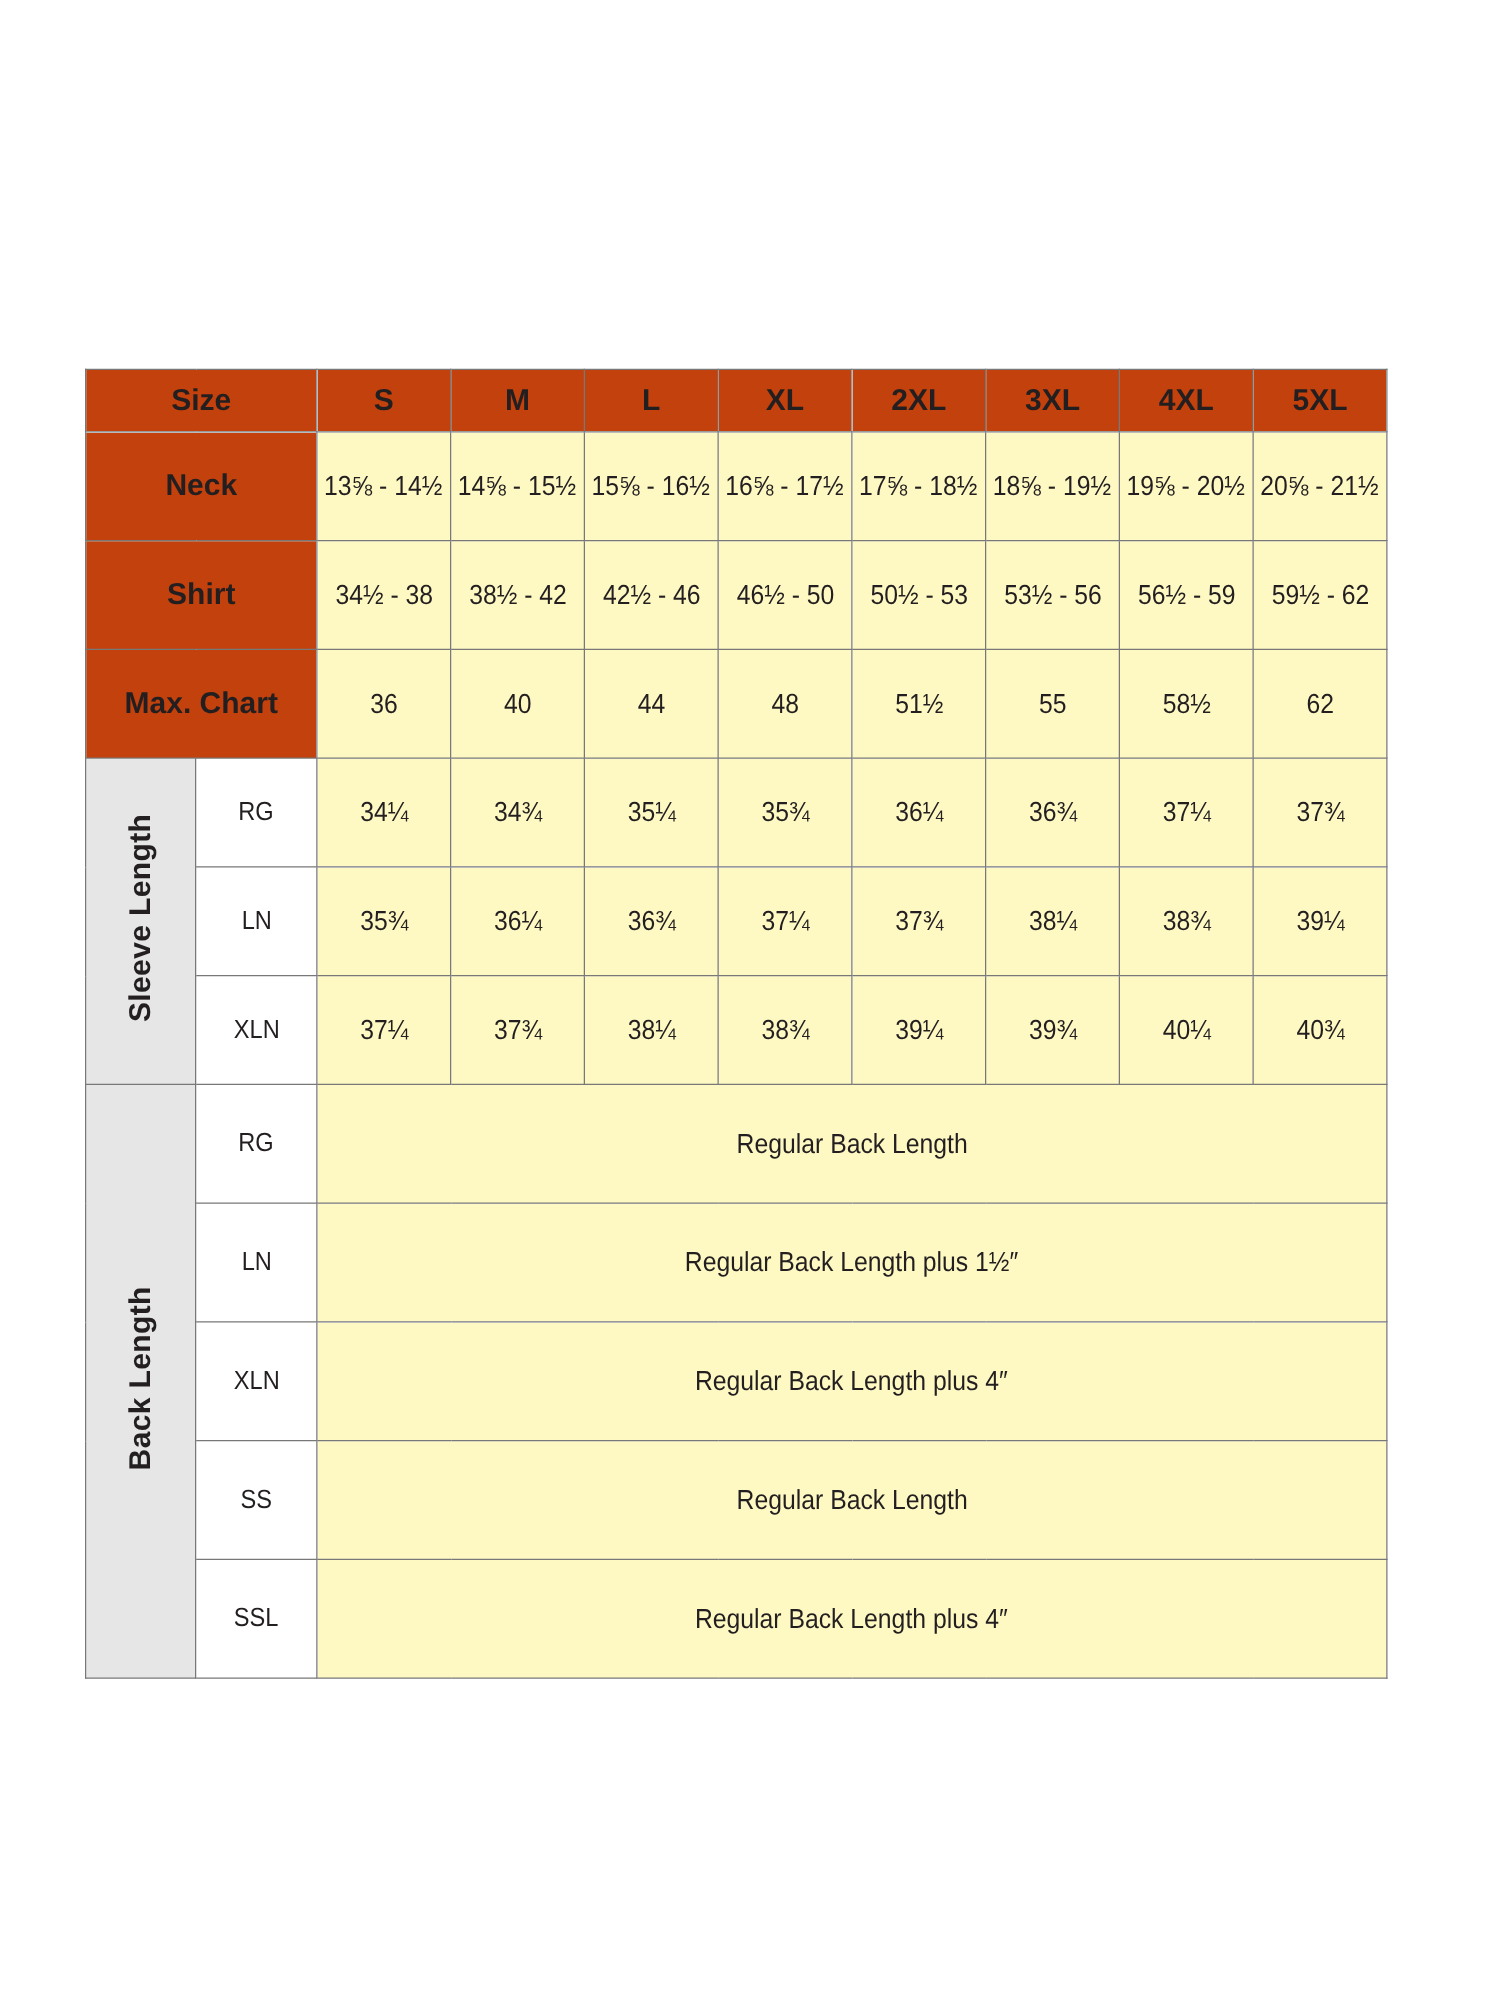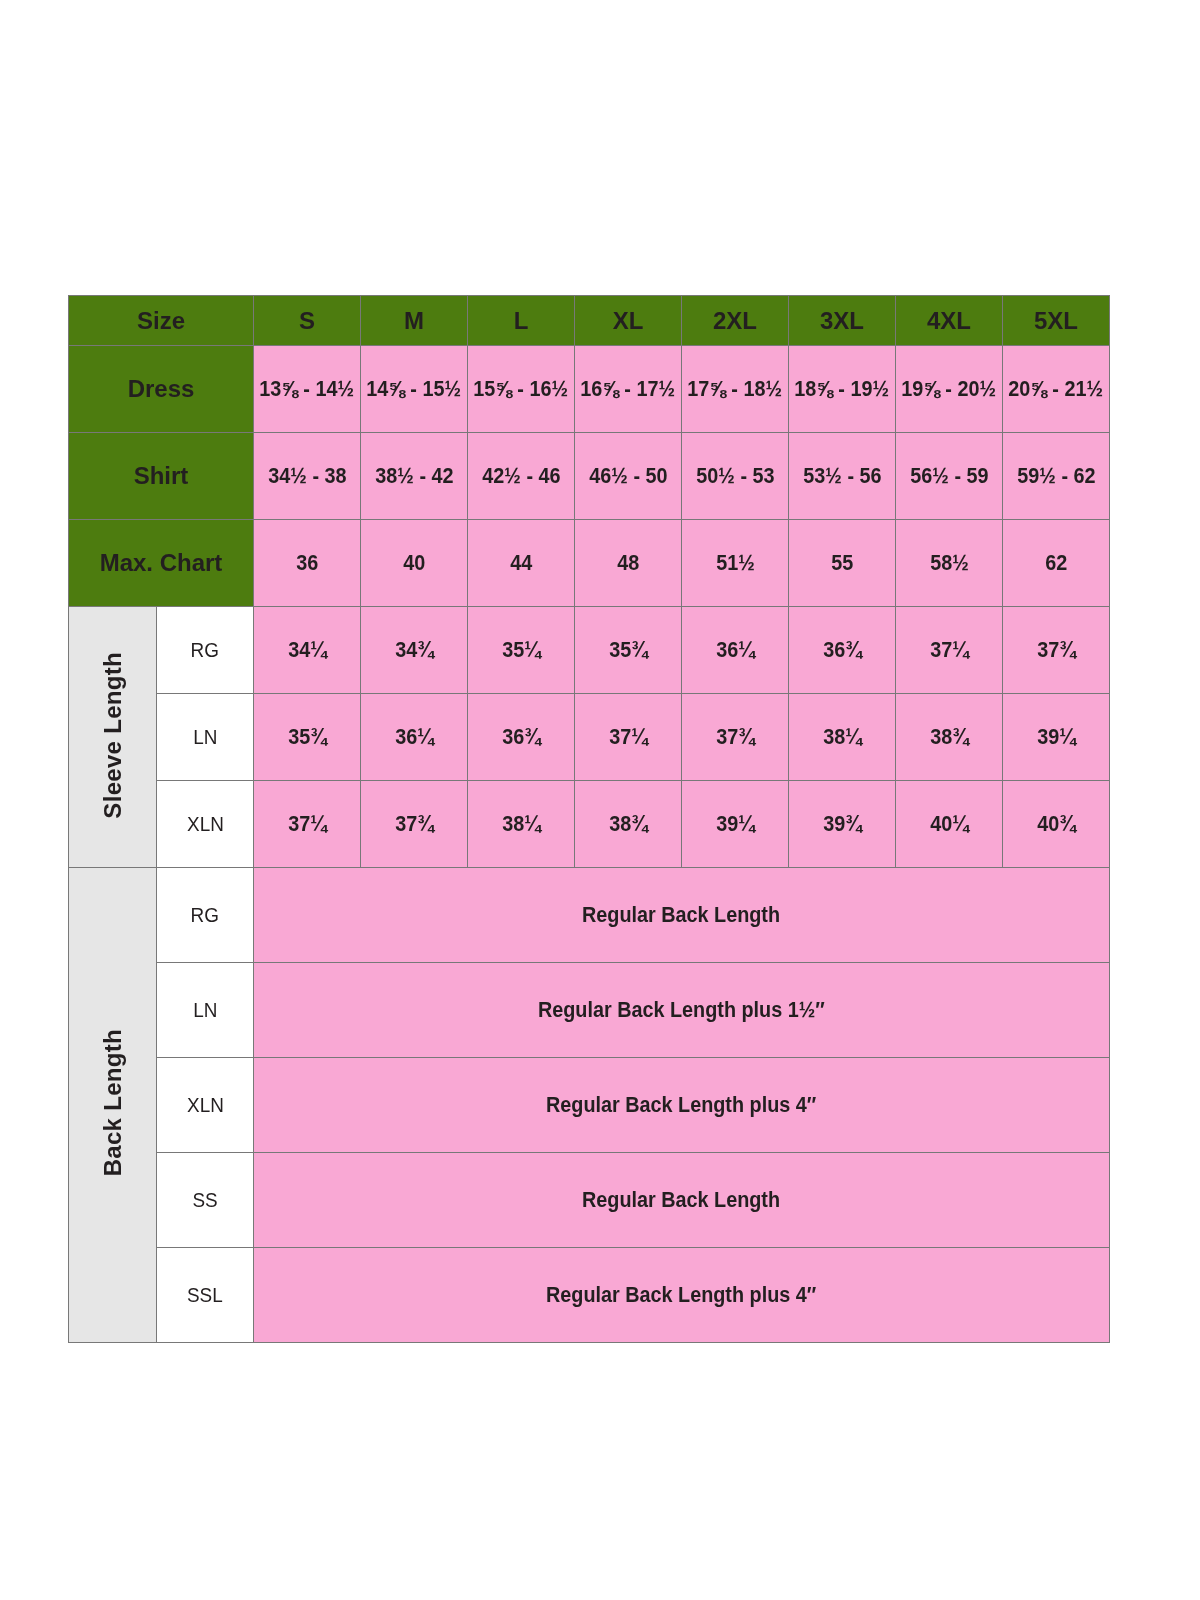--- a/index.html
+++ b/index.html
@@ -42,36 +42,36 @@
   table.fit th, table.fit td {
     border: 1px solid #787878;
     text-align: center;
     vertical-align: middle;
     padding: 0;
     overflow: hidden;
   }
   tr.hrow  { height: 50px; }
   tr.mrow  { height: 87px; }
   tr.brow  { height: 95px; }
-  .g { background: #4d7c0f; }
+  .g { background: #c2410c; }
   .lab {
     font-size: 24px;
     font-weight: 700;
     color: #231f20;
   }
   .sub {
     font-size: 21px;
     font-weight: 400;
     background: #ffffff;
     margin-left: 34px;
   }
   .val {
     font-size: 22px;
-    font-weight: 700;
-    background: #f9a8d4;
+    font-weight: 400;
+    background: #fef9c3;
   }
   
   .c {
     display: inline-block;
     transform: scaleX(0.9);
     white-space: nowrap;
   }
   .rot { background: #e6e6e6; }
   .rtxt {
     display: inline-block;
@@ -110,21 +110,21 @@
         <th class="g lab">M</th>
         <th class="g lab">L</th>
         <th class="g lab">XL</th>
         <th class="g lab">2XL</th>
         <th class="g lab">3XL</th>
         <th class="g lab">4XL</th>
         <th class="g lab">5XL</th>
       </tr>
 
       <tr class="mrow">
-        <th class="g lab" colspan="2">Dress</th>
+        <th class="g lab" colspan="2">Neck</th>
         <td class="val"><span class="c">13⅝ - 14½</span></td>
         <td class="val"><span class="c">14⅝ - 15½</span></td>
         <td class="val"><span class="c">15⅝ - 16½</span></td>
         <td class="val"><span class="c">16⅝ - 17½</span></td>
         <td class="val"><span class="c">17⅝ - 18½</span></td>
         <td class="val"><span class="c">18⅝ - 19½</span></td>
         <td class="val"><span class="c">19⅝ - 20½</span></td>
         <td class="val"><span class="c">20⅝ - 21½</span></td>
       </tr>
 

